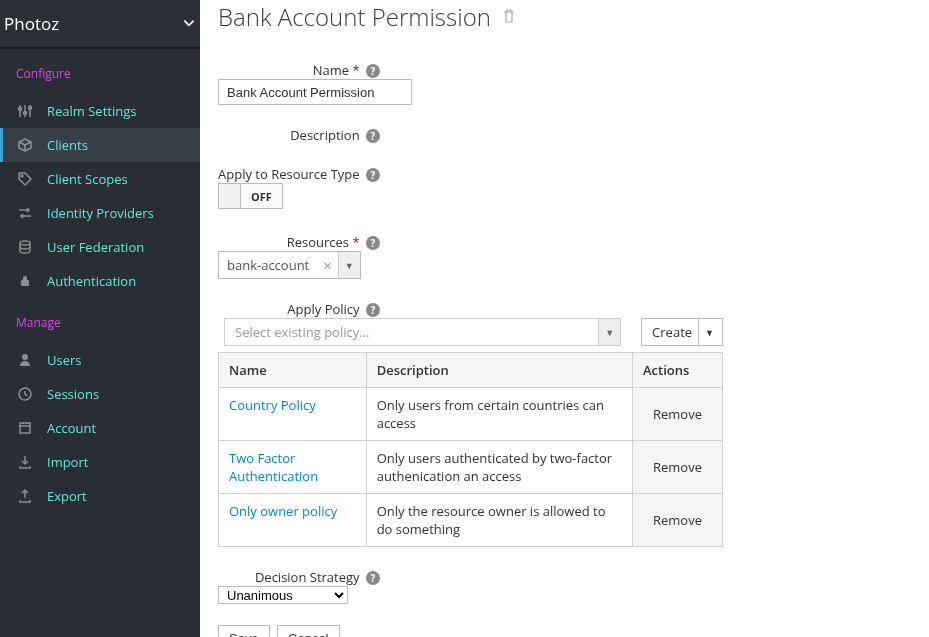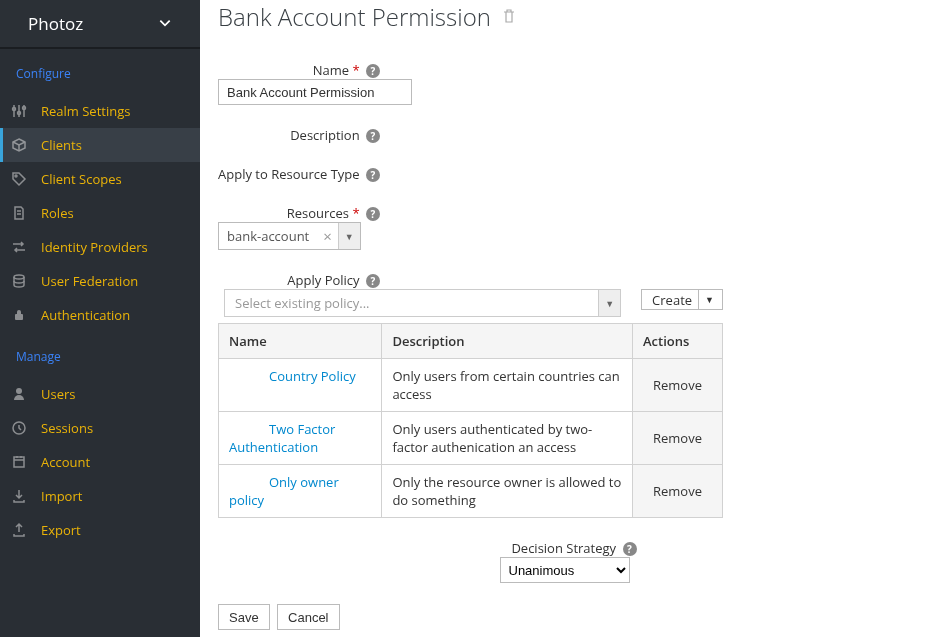--- a/index.html
+++ b/index.html
@@ -1,23 +1,23 @@
 <!DOCTYPE html>
 <html><head>
   <meta charset="utf-8">
   <style>
     * { box-sizing: border-box; margin: 0; padding: 0; }
     body { font-family: "Open Sans", -apple-system, Helvetica, Arial, sans-serif; font-size: 13px; color: #333; display: flex; height: 637px; width: 929px; overflow: hidden; }
     
     
     .sidebar { width: 200px; background: #292e34; color: #fff; display: flex; flex-direction: column; flex-shrink: 0; }
-    .realm-header { padding: 12px 28px; font-size: 17px; font-weight: 400; display: flex; justify-content: space-between; align-items: center; border-bottom: 1px solid #1a1d21; background: #2b3036; }
+    .realm-header { padding: 12px 4px; font-size: 17px; font-weight: 400; display: flex; justify-content: space-between; align-items: center; border-bottom: 1px solid #1a1d21; background: #2b3036; }
     .realm-header .chev { font-size: 17px; }
-    .section-label { padding: 16px 16px 12px; font-size: 12px; color: #3b82f6; font-weight: 400; }
-    .nav-item { display: flex; align-items: center; gap: 14px; padding: 8px 16px 8px 8px; font-size: 13px; color: #eab308; cursor: pointer; border-left: 3px solid transparent; text-align: center; }
+    .section-label { padding: 16px 16px 12px; font-size: 12px; color: #d946ef; font-weight: 400; }
+    .nav-item { display: flex; align-items: center; gap: 14px; padding: 8px 16px 8px 14px; font-size: 13px; color: #5eead4; cursor: pointer; border-left: 3px solid transparent; text-align: center; }
     .nav-item.active { background: #383f47; border-left-color: #39a5dc; }
     .sidebar-divider { border-top: 1px solid #1a1d21; }
     .nav-icon { width: 16px; height: 16px; display: inline-flex; align-items: center; justify-content: center; opacity: 0.55; }
     .nav-icon svg { width: 16px; height: 16px; }
     .nav-icon svg * { stroke: #dcdcdc; fill: none; stroke-width: 1.5; }
     .nav-icon.fill svg * { fill: #dcdcdc; stroke: none; }
 
     
     .main { flex: 1; padding: 0 18px 10px 18px; overflow: auto; background: #fff; }
     .breadcrumb { padding: 8px 0 12px; font-size: 12px; color: #333; }
@@ -41,30 +41,30 @@
 
     .select2 { display: flex; align-items: center; border: 1px solid #bbb; height: 28px; background: #fff; }
     .select2 .val { flex: 1; padding: 0 8px; color: #555; }
     .select2 .clear-x { padding: 0 6px; color: #999; cursor: pointer; font-size: 15px; }
     .select2 .dd { width: 22px; border-left: 1px solid #ccc; background: #eee; display: flex; align-items: center; justify-content: center; height: 100%; font-size: 9px; color: #666; }
 
     .policy-row { display: flex; gap: 20px; margin-bottom: 6px; }
     .policy-select { flex: 1; display: flex; border: 1px solid #ccc; height: 28px; margin-left: 6px; }
     .policy-select .ph { flex: 1; padding: 0 10px; color: #999; display: flex; align-items: center; font-style: normal; }
     .policy-select .dd { width: 22px; border-left: 1px solid #ccc; background: #eee; display: flex; align-items: center; justify-content: center; font-size: 9px; color: #666; }
-    .btn-create { display: flex; align-items: center; border: 1px solid #bbb; background: #fff; padding: 0 2px 0 10px; height: 21px; font-size: 13px; cursor: pointer; }
+    .btn-create { display: flex; align-items: center; border: 1px solid #bbb; background: #fff; padding: 0 2px 0 10px; height: 28px; font-size: 13px; cursor: pointer; }
     .btn-create .dd-caret { margin-left: 6px; border-left: 1px solid #bbb; padding: 0 6px; font-size: 9px; height: 100%; display: flex; align-items: center; }
 
     .policy-table { width: 100%; border: 1px solid #d1d1d1; border-collapse: collapse; }
     .policy-table th { background: #f5f5f5; text-align: left; font-weight: 600; font-size: 13px; padding: 8px 10px; border: 1px solid #d1d1d1; }
     .policy-table td { padding: 8px 10px; border: 1px solid #d1d1d1; vertical-align: top; font-size: 13px; }
-    .policy-table td.name a { color: #0088ce; text-decoration: none; margin-left: 40px; }
+    .policy-table td.name a { color: #0088ce; text-decoration: none; }
     .policy-table td.actions { text-align: center; width: 90px; background: #f5f5f5; vertical-align: middle; }
 
-    select.native-select { border: 1px solid #bbb; height: 26px; font-size: 13px; padding: 0 4px; background: #fff; min-width: 130px; }
+    select.native-select { border: 1px solid #bbb; height: 18px; font-size: 13px; padding: 0 4px; background: #fff; min-width: 130px; }
     .btn { display: inline-block; padding: 2px 10px; border: 1px solid #bbb; background: #fff; font-size: 13px; cursor: pointer; margin-right: 4px; height: 26px; color: #333; }
   </style>
 </head>
 <body>
 
 <div class="sidebar">
   <div class="realm-header">
     <span>Photoz</span>
     <span class="chev">
       <svg viewBox="0 0 12 12" width="14" height="14">
@@ -103,30 +103,20 @@
         <svg viewBox="0 0 16 16">
           <path d="M2 2 L8 2 L14 8 L8 14 L2 8 Z"></path>
           <circle cx="5" cy="5" r="1"></circle>
         </svg>
       </span>
     <span>Client Scopes</span>
   </div>
   <div class="nav-item">
     <span class="nav-icon">
         <svg viewBox="0 0 16 16">
-          <path d="M4 2 L10 2 L12 4 L12 14 L4 14 Z"></path>
-          <line x1="6" y1="6" x2="10" y2="6"></line>
-          <line x1="6" y1="9" x2="10" y2="9"></line>
-        </svg>
-      </span>
-    <span>Roles</span>
-  </div>
-  <div class="nav-item">
-    <span class="nav-icon">
-        <svg viewBox="0 0 16 16">
           <path d="M2 5 L12 5 M10 3 L12 5 L10 7"></path>
           <path d="M14 11 L4 11 M6 9 L4 11 L6 13"></path>
         </svg>
       </span>
     <span>Identity Providers</span>
   </div>
   <div class="nav-item">
     <span class="nav-icon">
         <svg viewBox="0 0 16 16">
           <ellipse cx="8" cy="4" rx="5" ry="2"></ellipse>
@@ -219,20 +209,26 @@
 
   <div class="form-row">
     <div class="form-label">
       <span>Description</span> <span class="help">?</span>
     </div>
   </div>
 
   <div class="form-row">
     <div class="form-label">
       <span>Apply to Resource Type</span> <span class="help">?</span>
+    </div>
+    <div class="form-control-wrap">
+      <div class="switch-off">
+        <div class="knob"></div>
+        <div class="off-label">OFF</div>
+      </div>
     </div>
   </div>
 
   <div class="form-row">
     <div class="form-label">
       <span>Resources</span> <span class="req">*</span> <span class="help">?</span>
     </div>
     <div class="form-control-wrap">
       <div class="select2">
         <span class="val">bank-account</span>
@@ -279,21 +275,21 @@
           <tr>
             <td class="name"><a href="#">Only owner policy</a></td>
             <td>Only the resource owner is allowed to do something</td>
             <td class="actions"><span>Remove</span></td>
           </tr>
         </tbody>
       </table>
     </div>
   </div>
 
-  <div class="form-row" style="align-items:center;">
+  <div class="form-row" style="">
     <div class="form-label">
       <span>Decision Strategy</span> <span class="help">?</span>
     </div>
     <div class="form-control-wrap">
       <select class="native-select">
         <option>Unanimous</option>
       </select>
     </div>
   </div>
 

